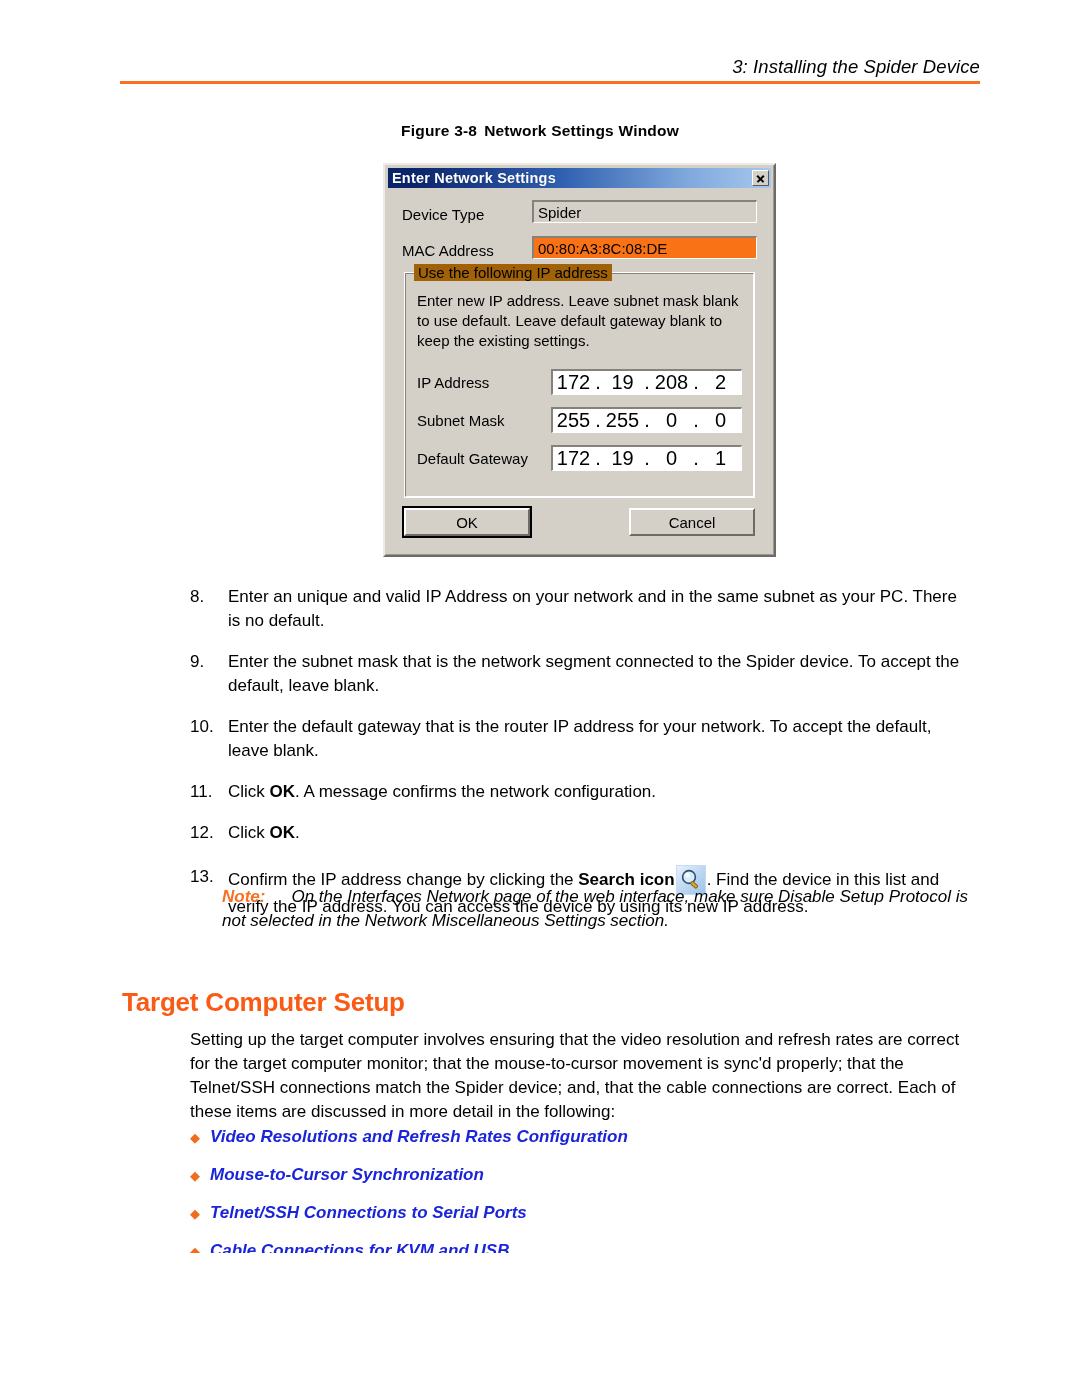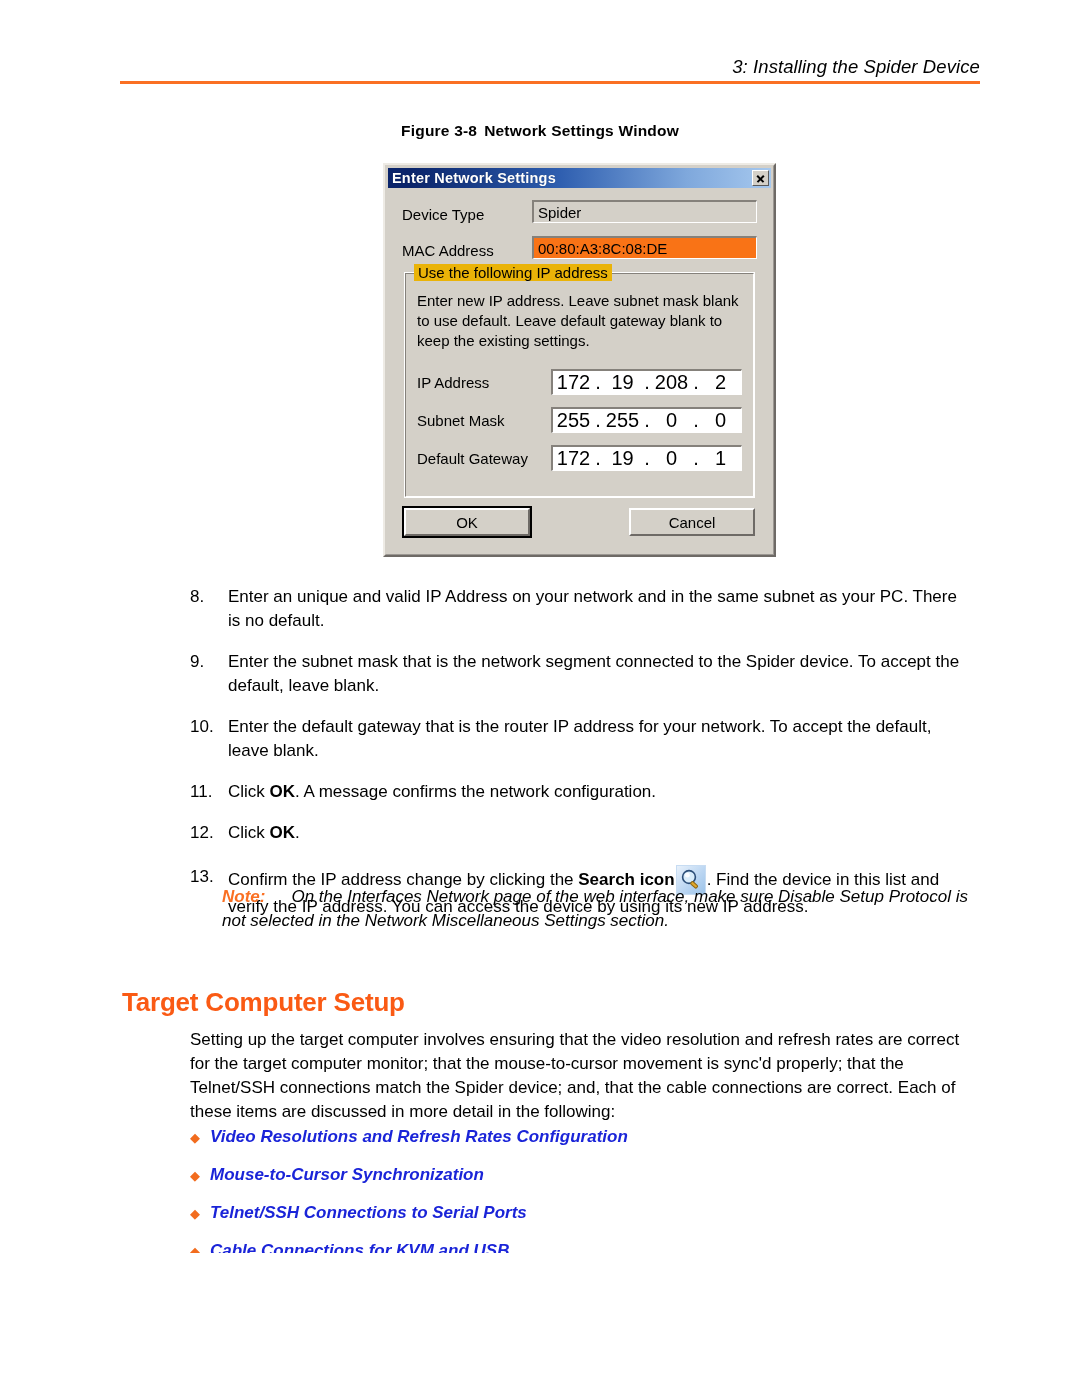--- a/index.html
+++ b/index.html
@@ -156,21 +156,21 @@
     border-top: 1px solid #85817B;
     border-left: 1px solid #85817B;
     border-right: 1px solid #FFFFFF;
     border-bottom: 1px solid #FFFFFF;
     pointer-events: none;
   }
   .groupbox-title {
     position: absolute;
     top: -9px;
     left: 9px;
-    background: #eab308;
+    background: #a16207;
     padding: 0 4px;
     font-size: 15px;
     z-index: 2;
   }
   .group-desc {
     font-size: 15px;
     line-height: 20px;
     margin: 2px 0 18px 0;
   }
   .ip-row {

